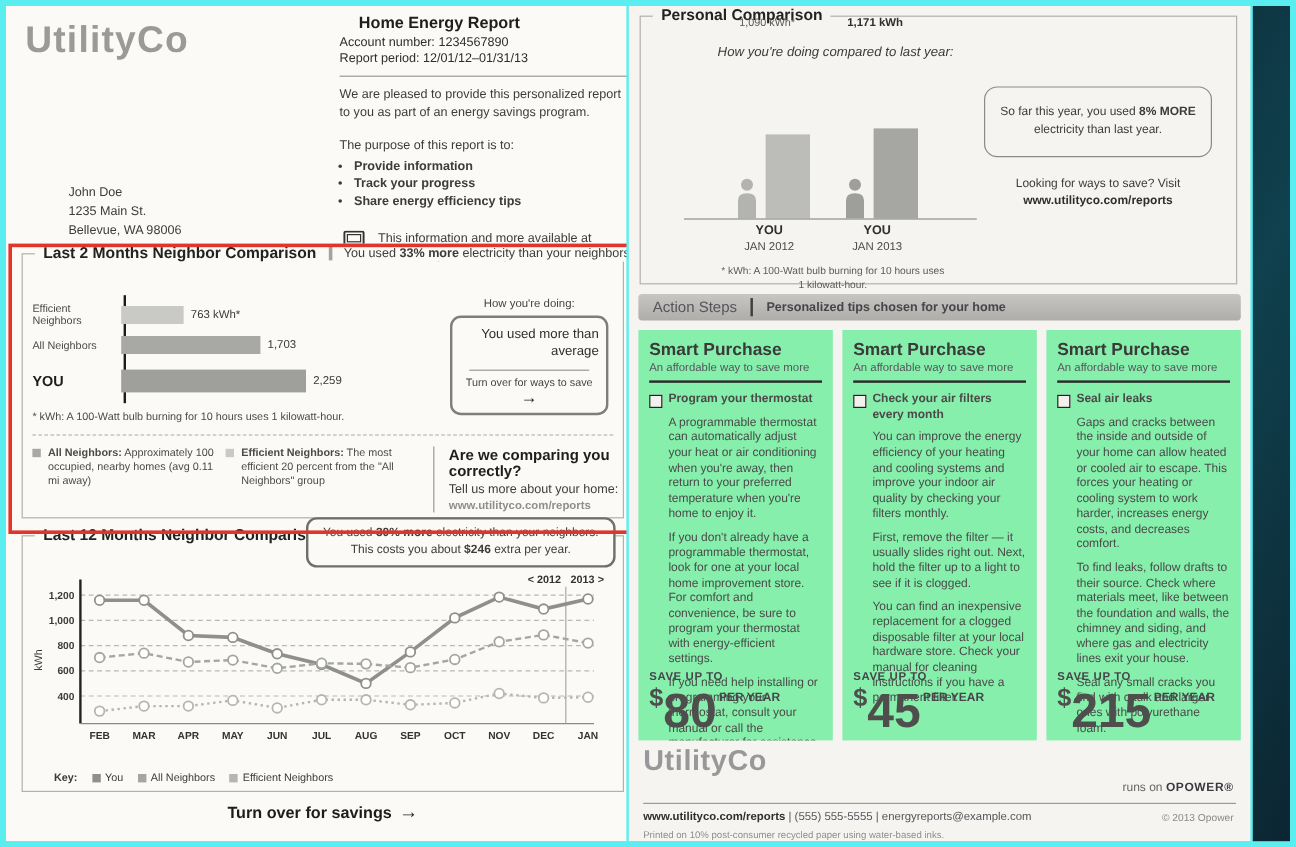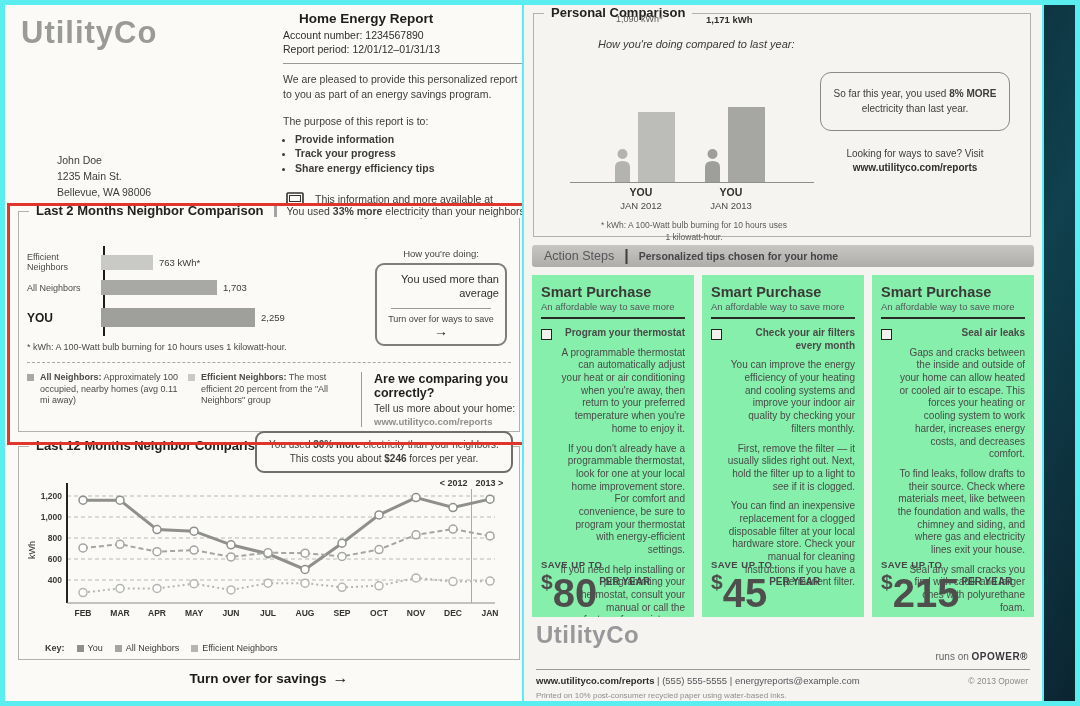--- a/index.html
+++ b/index.html
@@ -124,21 +124,21 @@
   .cards { position:absolute; left:8px; top:270px; width:502px; display:flex; gap:8px; }
   .card { position:relative; width:162px; height:342px; background:#86efac; padding:9px;
           box-sizing:border-box; overflow:hidden; }
   .card-h { font-size:14.5px; font-weight:bold; color:#3a3a38; margin:0; }
   .card-sub { font-size:9.5px; color:#55555a; margin:1px 0 5px; }
   .card-rule { border:none; border-top:2px solid #2a2a28; margin:0 0 8px; }
   .tip { position:relative; padding-left:16px; }
   .checkbox { position:absolute; left:0; top:2px; width:9px; height:9px;
               border:1.5px solid #222220; background:#f2f1ed; }
   .tip-title { font-size:10.5px; font-weight:bold; color:#2e2e2c; margin:0 0 2px; line-height:1.25; }
-  .tip p { font-size:10px; line-height:1.27; color:#4a4a48; margin:0 0 7px;text-align:right; }
+  .tip p { font-size:10px; line-height:1.27; color:#4a4a48; margin:0 0 7px; }
   .save { position:absolute; left:9px; bottom:6px; }
   .save-lbl { font-size:9.5px; font-weight:bold; letter-spacing:0.5px; color:#46464a; }
   .save-cur { font-size:21px; font-weight:bold; color:#4e4e4c; vertical-align:18px; }
   .save-amt { font-size:40px; font-weight:bold; color:#4e4e4c; line-height:0.85; }
   .save-per { font-size:10px; font-weight:bold; color:#46464a; vertical-align:22px; margin-left:2px;text-align:right; }
 
   .ft-logo { position:absolute; left:12px; top:616px; font-size:24px; font-weight:bold;
              color:#98989a; letter-spacing:0.5px; }
   .ft-runson { position:absolute; right:14px; top:646px; font-size:10px; color:#66666a; }
   .ft-brand { font-weight:bold; color:#3a3a3e; letter-spacing:0.5px; }
@@ -249,21 +249,21 @@
         </div>
       </div>
     </div>
 
     <div class="sec sec-12m">
       <div class="sec-title-row">
         <span class="sec-title">Last 12 Months Neighbor Comparison</span>
       </div>
       <div class="callout-12m">
         <div><span>You used </span><b>30% more</b><span> electricity than your neighbors.</span></div>
-        <div><span>This costs you about </span><b>$246</b><span> forces per year.</span></div>
+        <div><span>This costs you about </span><b>$246</b><span> extra per year.</span></div>
       </div>
       <svg id="line-chart" width="484" height="150">
           <g>
             <line x1="42" y1="21" x2="470" y2="21" stroke="#b8b8b4" stroke-width="1" stroke-dasharray="4,3"></line>
             <text x="37" y="24" text-anchor="end" font-size="8.5" font-weight="bold" fill="#3a3a38" font-family="Liberation Sans, sans-serif">1,200</text>
             <line x1="42" y1="42" x2="470" y2="42" stroke="#b8b8b4" stroke-width="1" stroke-dasharray="4,3"></line>
             <text x="37" y="45" text-anchor="end" font-size="8.5" font-weight="bold" fill="#3a3a38" font-family="Liberation Sans, sans-serif">1,000</text>
             <line x1="42" y1="63" x2="470" y2="63" stroke="#b8b8b4" stroke-width="1" stroke-dasharray="4,3"></line>
             <text x="37" y="66" text-anchor="end" font-size="8.5" font-weight="bold" fill="#3a3a38" font-family="Liberation Sans, sans-serif">800</text>
             <line x1="42" y1="84" x2="470" y2="84" stroke="#b8b8b4" stroke-width="1" stroke-dasharray="4,3"></line>

